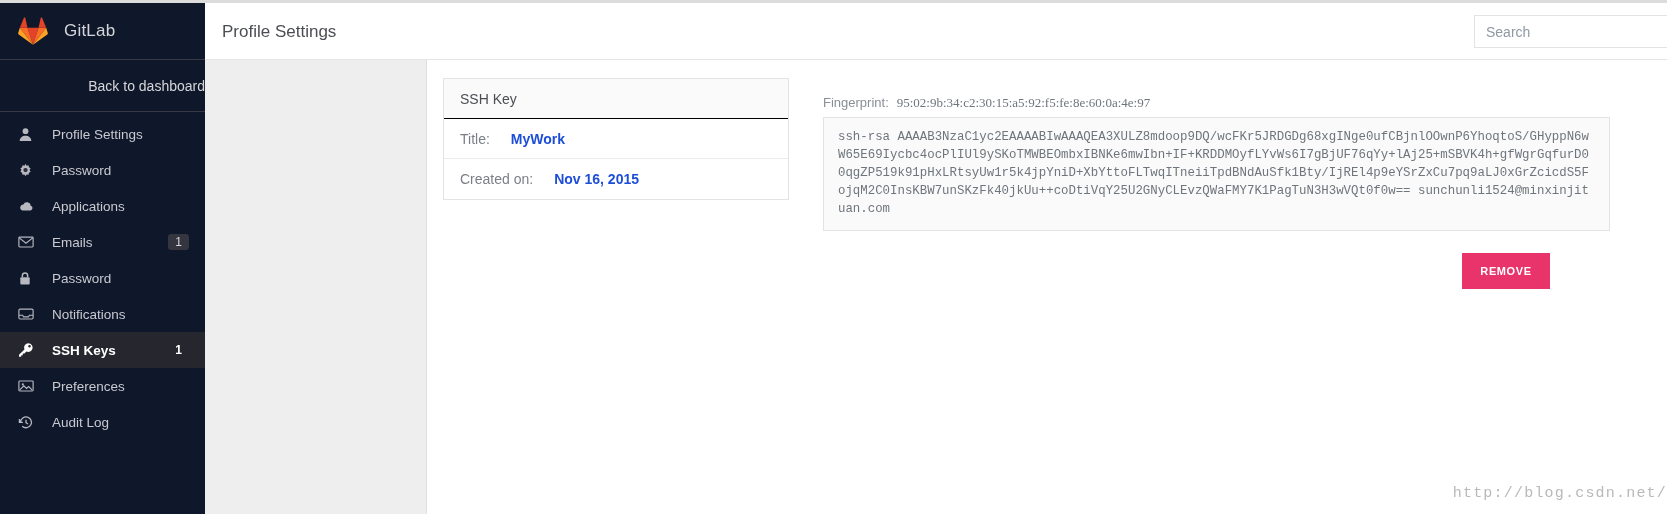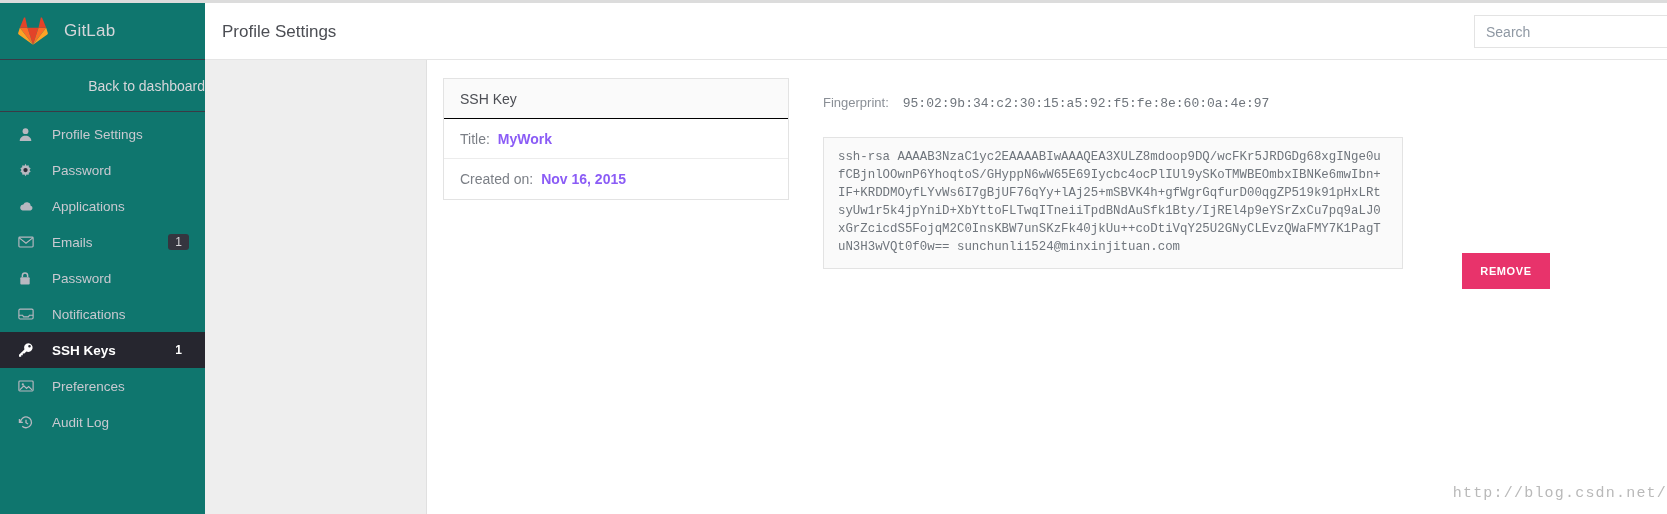--- a/index.html
+++ b/index.html
@@ -10,21 +10,21 @@
     overflow: hidden;
   }
   #app { position: relative; width: 1667px; height: 514px; background: #fff; }
 
   
   .topline { position: absolute; top: 0; left: 0; width: 1667px; height: 3px; background: #dcdcdc; }
 
   
   .sidebar {
     position: absolute; top: 3px; left: 0; width: 205px; height: 511px;
-    background: #0f766e; color: #d6d6da;
+    background: #0f172a; color: #d6d6da;
   }
   .brand {
     height: 57px; display: flex; align-items: center; padding-left: 18px;
     border-bottom: 1px solid #3a3a45;
   }
   .brand-logo { width: 30px; height: 30px; flex: 0 0 30px; }
   .brand-name {
     margin-left: 16px; font-size: 17px; color: #d6d6da; letter-spacing: .2px;
   }
   .back-row {
@@ -85,33 +85,33 @@
   .key-card-head {
     height: 40px; display: flex; align-items: center; padding: 0 16px;
     background: #fafafa; border-bottom: 1px solid #000000;
     font-size: 14px; color: #4c4e54;
   }
   .key-card-row {
     height: 40px; display: flex; align-items: center; padding: 0 16px;
     font-size: 14px; color: #7b7f86; border-bottom: 1px solid #ececec;
   }
   .key-card-row:last-child { border-bottom: 0; }
-  .key-card-row b { color: #8b5cf6; font-weight: bold; margin-left: 0; padding-left: 8px; }
+  .key-card-row b { color: #1d4ed8; font-weight: bold; margin-left: 13px; padding-left: 8px; }
 
   
   .fp-line {
     position: absolute; top: 35px; left: 618px;
     font-size: 13px; color: #8a8f96;
   }
   .fp-line .fp-val {
-    font-family: Liberation Mono, monospace;
-    font-size: 13px; color: #6f757c; margin-left: 14px;
+    font-family: Liberation Serif, serif;
+    font-size: 13px; color: #6f757c; margin-left: 8px;
   }
   .key-block {
-    position: absolute; top: 77px; left: 618px; width: 580px; min-height: 112px;
+    position: absolute; top: 57px; left: 618px; width: 787px; min-height: 112px;
     background: #fafafa; border: 1px solid #e3e3e3;
     padding: 10px 14px 12px 14px;
     font-family: "Liberation Mono", "DejaVu Sans Mono", monospace;
     font-size: 12.4px; line-height: 18px; color: #6f757c;
     white-space: pre-wrap; word-break: break-all;
   }
   .remove-btn {
     position: absolute; top: 193px; left: 1257px; width: 88px; height: 36px;
     background: #e8336b; color: #fff; border: 0;
     font-family: "Liberation Sans", sans-serif; font-size: 11px; font-weight: bold;

